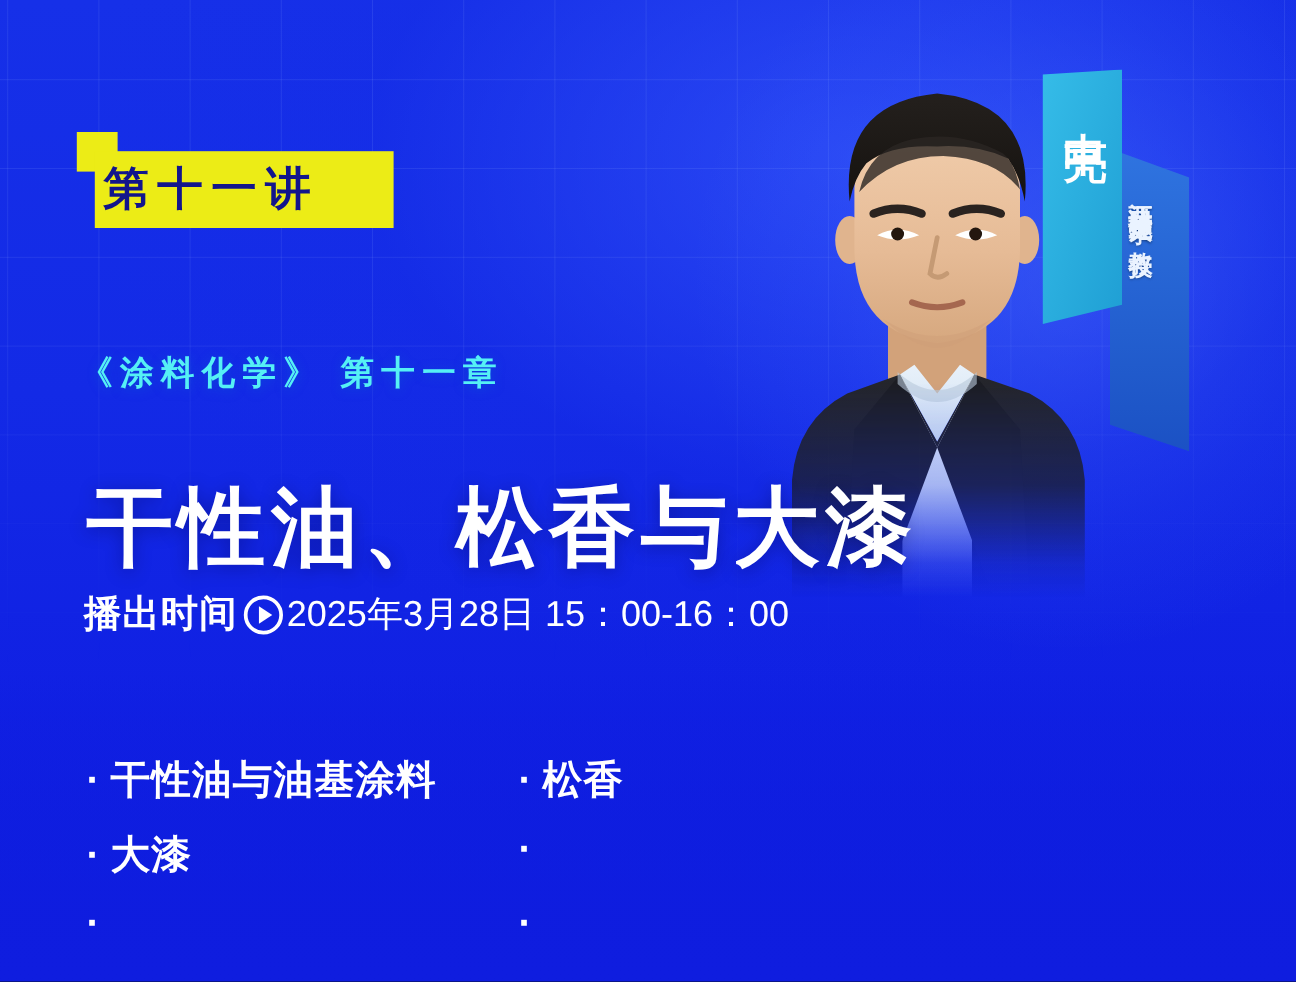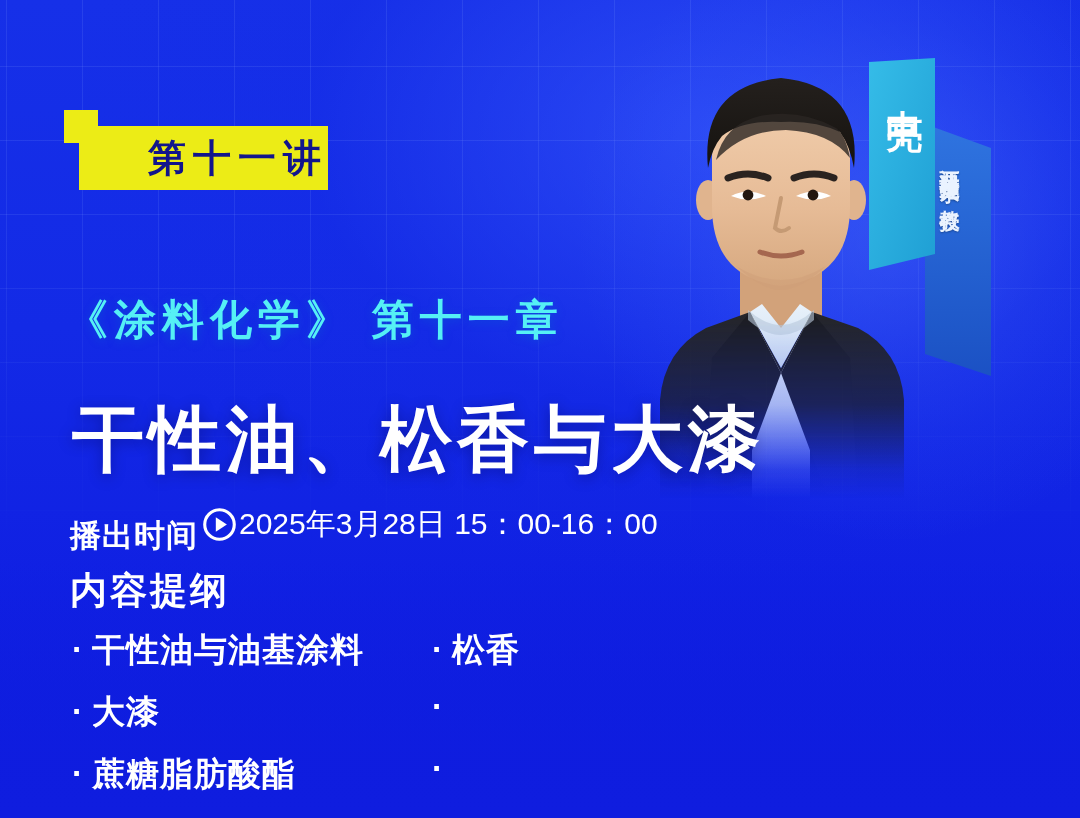--- a/index.html
+++ b/index.html
@@ -74,21 +74,21 @@
   }
   .badge-main {
     position: absolute;
     left: 79px;
     top: 126px;
     width: 249px;
     height: 64px;
     background: #ecec16;
     display: flex;
     align-items: center;
-    justify-content: flex-end;
+    justify-content: flex-start;
   }
   .badge-text {
     color: #12158c;
     font-size: 38px;
     font-weight: 700;
     letter-spacing: 7px;
     text-indent: 7px;
     line-height: 1;
     white-space: nowrap;
   }
@@ -130,21 +130,21 @@
     height: 230px;
     text-shadow: 0 1px 2px rgba(0,0,0,0.25);
   }
 
   
   .subtitle {
     position: absolute;
     left: 66px;
     top: 292px;
     color: #55f0f5;
-    font-size: 42px;
+    font-size: 28px;
     font-weight: 700;
     letter-spacing: 6px;
     white-space: nowrap;
     text-shadow: 0 2px 10px rgba(0,120,200,0.35);
   }
   .main-title {
     position: absolute;
     left: 72px;
     top: 392px;
     color: #ffffff;
@@ -162,21 +162,20 @@
     top: 491px;
     display: flex;
     align-items: center;
     color: #ffffff;
     white-space: nowrap;
   }
   .airtime-label {
     font-size: 31px;
     font-weight: 700;
     letter-spacing: 1px;
-    margin-top: 24px;
   }
   .play-icon {
     width: 35px;
     height: 35px;
     margin: 0 2px 0 4px;
     flex: 0 0 auto;
   }
   .airtime-value {
     font-size: 30px;
     font-weight: 500;
@@ -323,40 +322,38 @@
     <span class="airtime-label">播出时间</span>
     <span class="play-icon">
       <svg viewBox="0 0 36 36" width="35" height="35">
         <circle cx="18" cy="18" r="15.2" fill="none" stroke="#ffffff" stroke-width="3.2"></circle>
         <path d="M14.2 10.6 L25.6 18 L14.2 25.4 Z" fill="#ffffff"></path>
       </svg>
     </span>
     <span class="airtime-value">2025年3月28日 15：00-16：00</span>
   </div>
 
-  <div class="outline-heading">内容提纲</div>
 
   <div class="outline-grid">
     <div class="outline-item">
       <span class="outline-bullet">·</span>
       <span>干性油与油基涂料</span>
     </div>
     <div class="outline-item">
       <span class="outline-bullet">·</span>
       <span>松香</span>
     </div>
     <div class="outline-item">
       <span class="outline-bullet">·</span>
       <span>大漆</span>
     </div>
     <div class="outline-item">
       <span class="outline-bullet">·</span>
     </div>
     <div class="outline-item">
       <span class="outline-bullet">·</span>
-      <span>蔗糖脂肪酸酯</span>
     </div>
     <div class="outline-item">
       <span class="outline-bullet">·</span>
     </div>
   </div>
 
 </div>
 
 </body></html>

